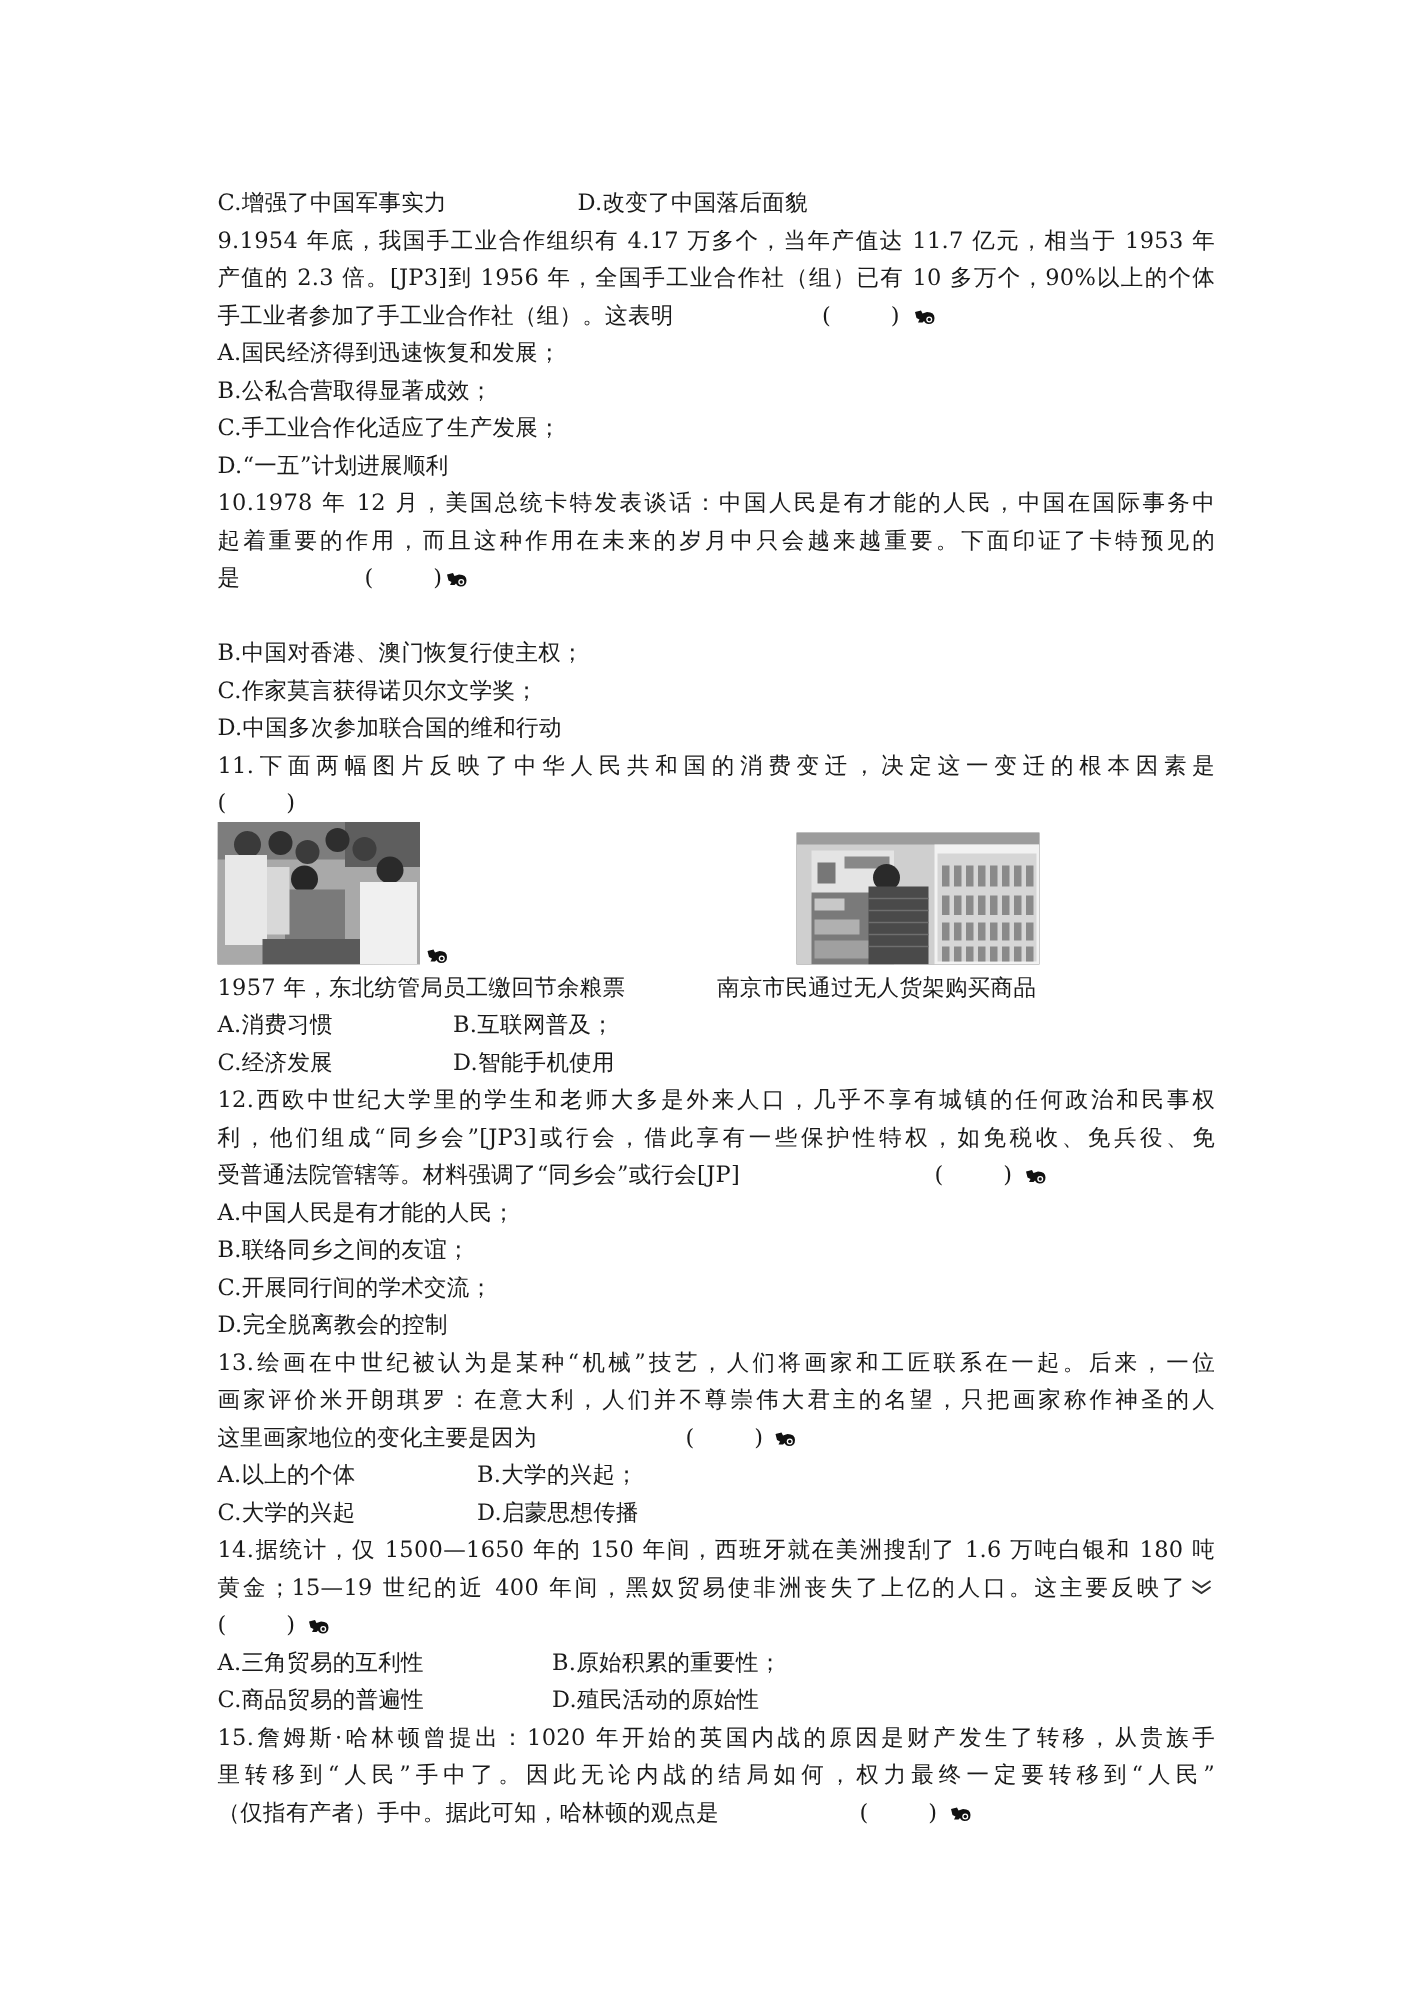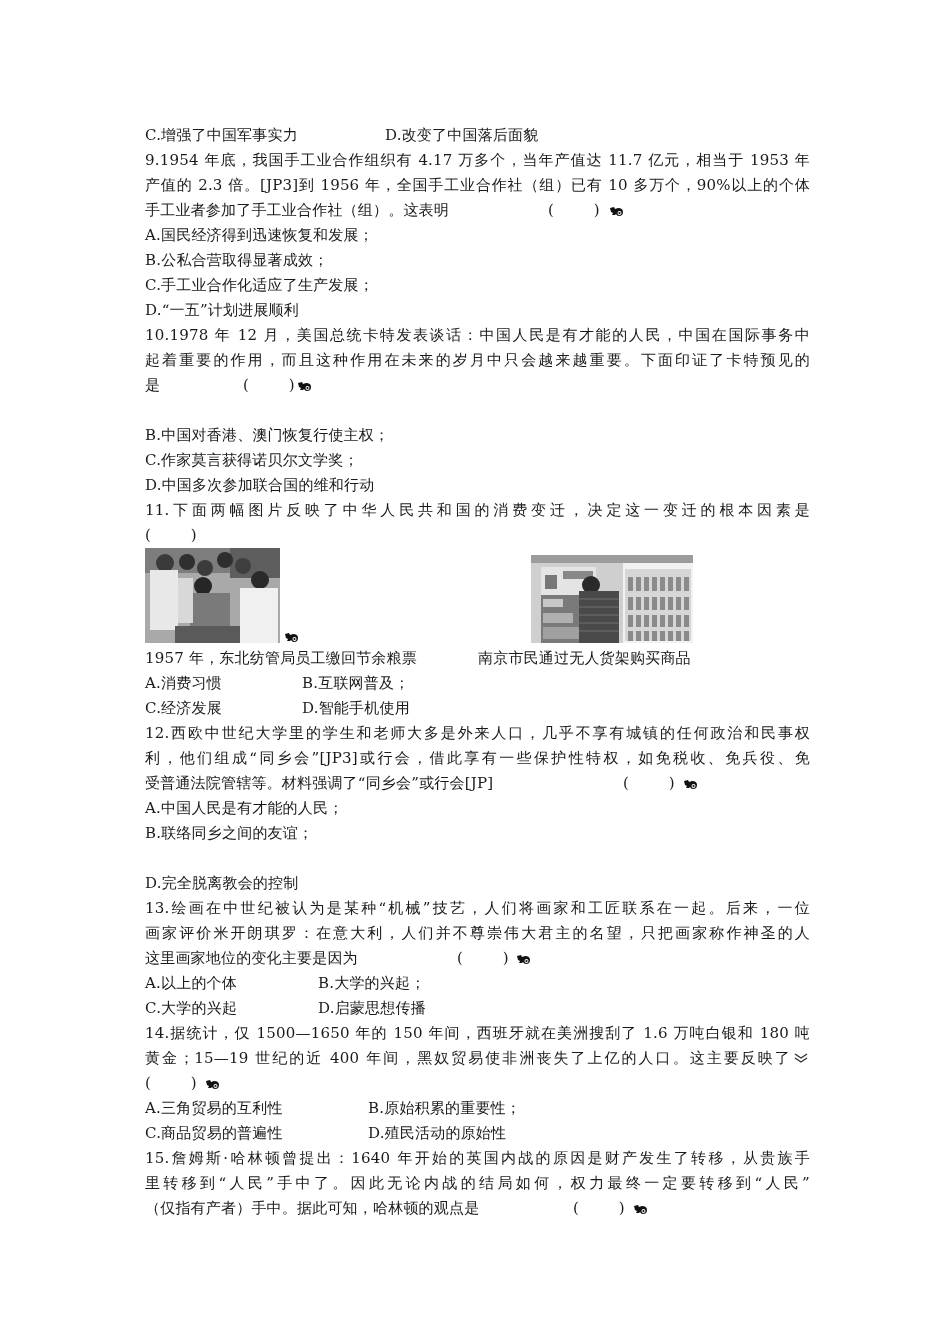--- a/index.html
+++ b/index.html
@@ -175,20 +175,21 @@
   <div class="line just" style="top:746px">利，他们组成“同乡会”[JP3]或行会，借此享有一些保护性特权，如免税收、免兵役、免</div>
   <div class="line" style="top:771px">
     <span>受普通法院管辖等。材料强调了“同乡会”或行会[JP]</span>
     <span class="paren" style="position:absolute;left:478px;white-space:pre">(        )</span>
     <svg class="mark" style="position:absolute;left:536px;top:8px">
         <use href="#mouse"></use>
       </svg>
   </div>
   <div class="line" style="top:796px">A.中国人民是有才能的人民；</div>
   <div class="line" style="top:821px">B.联络同乡之间的友谊；</div>
+  <div class="line" style="top:846px">C.开展同行间的学术交流；</div>
   <div class="line" style="top:871px">D.完全脱离教会的控制</div>
 
   <div class="line just" style="top:896px">13.绘画在中世纪被认为是某种“机械”技艺，人们将画家和工匠联系在一起。后来，一位</div>
   <div class="line just" style="top:921px">画家评价米开朗琪罗：在意大利，人们并不尊崇伟大君主的名望，只把画家称作神圣的人</div>
   <div class="line" style="top:946px">
     <span>这里画家地位的变化主要是因为</span>
     <span class="paren" style="position:absolute;left:312px;white-space:pre">(        )</span>
     <svg class="mark" style="position:absolute;left:369px;top:8px">
         <use href="#mouse"></use>
       </svg>
@@ -216,21 +217,21 @@
   </div>
   <div class="line" style="top:1096px">
     <span class="opt" style="left:0">A.三角贸易的互利性</span>
     <span class="opt" style="left:223px">B.原始积累的重要性；</span>
   </div>
   <div class="line" style="top:1121px">
     <span class="opt" style="left:0">C.商品贸易的普遍性</span>
     <span class="opt" style="left:223px">D.殖民活动的原始性</span>
   </div>
 
-  <div class="line just" style="top:1146px">15.詹姆斯·哈林顿曾提出：1640 年开始的英国内战的原因是财产发生了转移，从贵族手</div>
+  <div class="line just" style="top:1146px">15.詹姆斯·哈林顿曾提出：1020 年开始的英国内战的原因是财产发生了转移，从贵族手</div>
   <div class="line just" style="top:1171px">里转移到“人民”手中了。因此无论内战的结局如何，权力最终一定要转移到“人民”</div>
   <div class="line" style="top:1196px">
     <span>（仅指有产者）手中。据此可知，哈林顿的观点是</span>
     <span class="paren" style="position:absolute;left:428px;white-space:pre">(        )</span>
     <svg class="mark" style="position:absolute;left:486px;top:8px">
         <use href="#mouse"></use>
       </svg>
   </div>
 
 </div>

